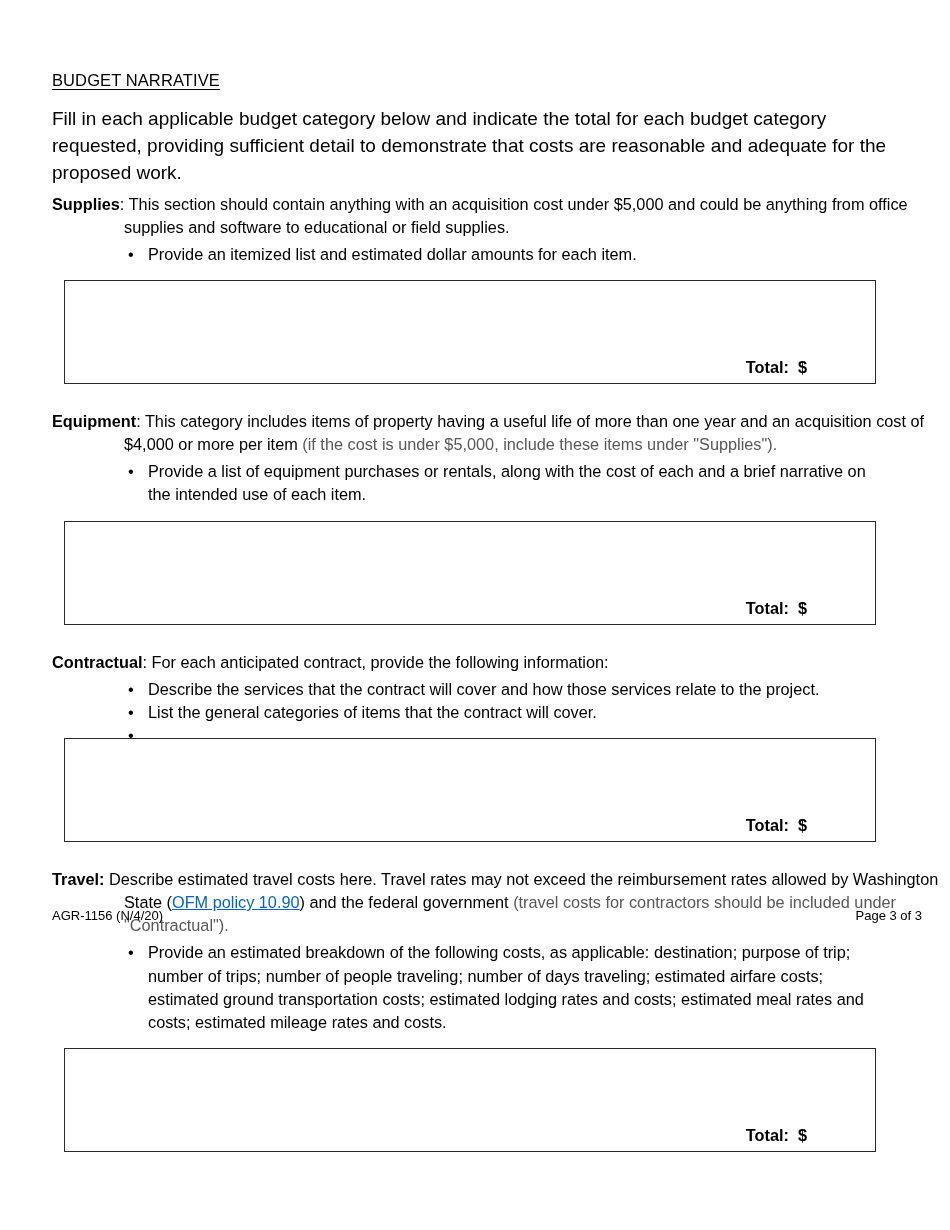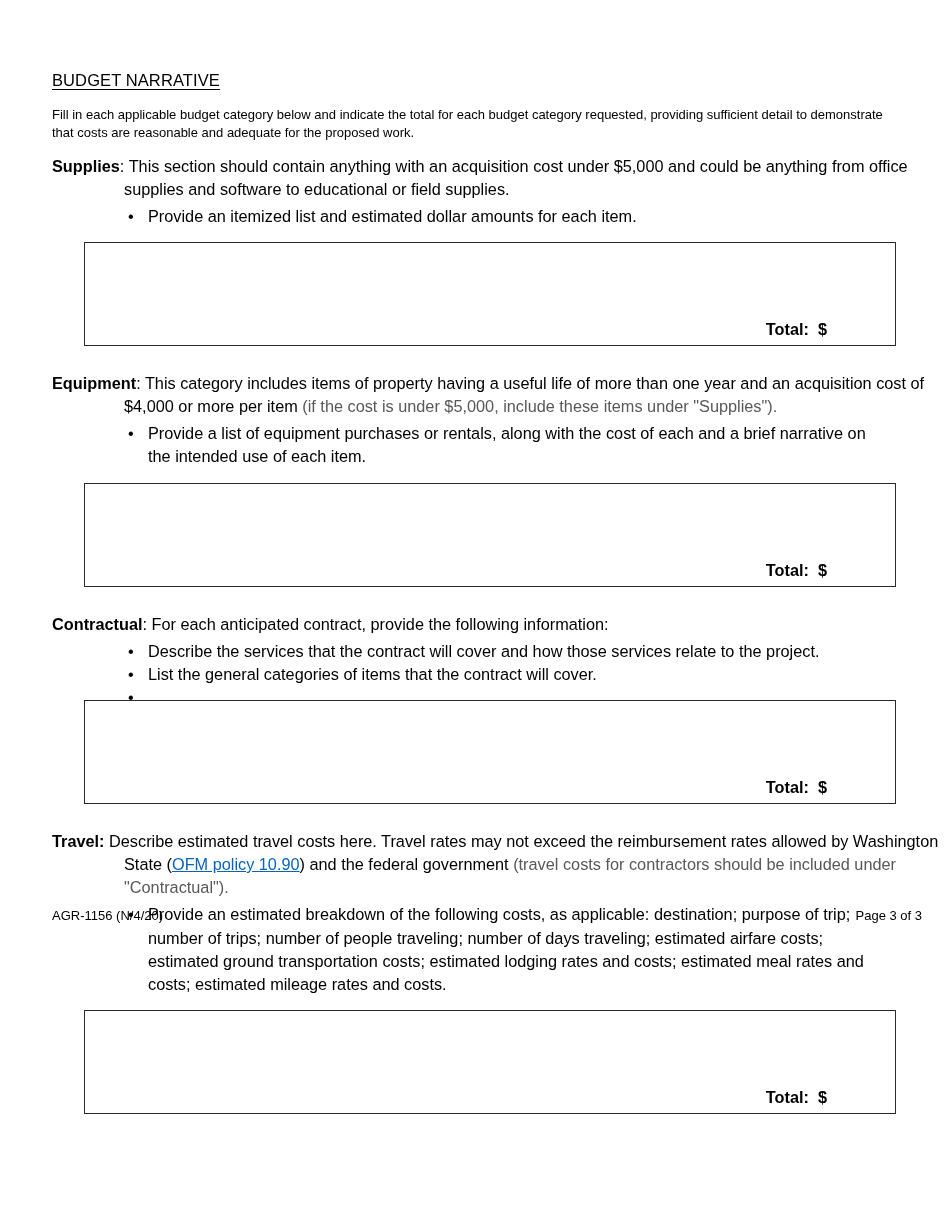--- a/index.html
+++ b/index.html
@@ -35,23 +35,23 @@
     line-height: 1.25;
     text-decoration: underline;
     text-underline-offset: 3px;
     margin: 0 0 15px 0;
     font-weight: normal;
     letter-spacing: 0.1px;
   }
 
   
   .intro {
-    font-size: 13px;
-    line-height: 1.42;
-    margin: 0 0 12px 0;
+    font-size: 19px;
+    line-height: 1.42;
+    margin: 0 0 6px 0;
     width: 838px;
   }
 
   
   .section {
     margin: 0 0 0 0;
   }
   .section-lead {
     font-size: 16.3px;
     line-height: 1.42;
@@ -97,21 +97,21 @@
     top: 0;
     font-size: 16.3px;
     line-height: 1.42;
   }
 
   
   .entry-box {
     border: 1px solid #2b2b2b;
     box-sizing: border-box;
     width: 812px;
-    margin-left: 32px;
+    margin-left: 12px;
     position: relative;
     background: #ffffff;
   }
   .entry-box .box-total {
     position: absolute;
     right: 68px;
     bottom: 6px;
     font-size: 16.3px;
     font-weight: bold;
     white-space: pre;

